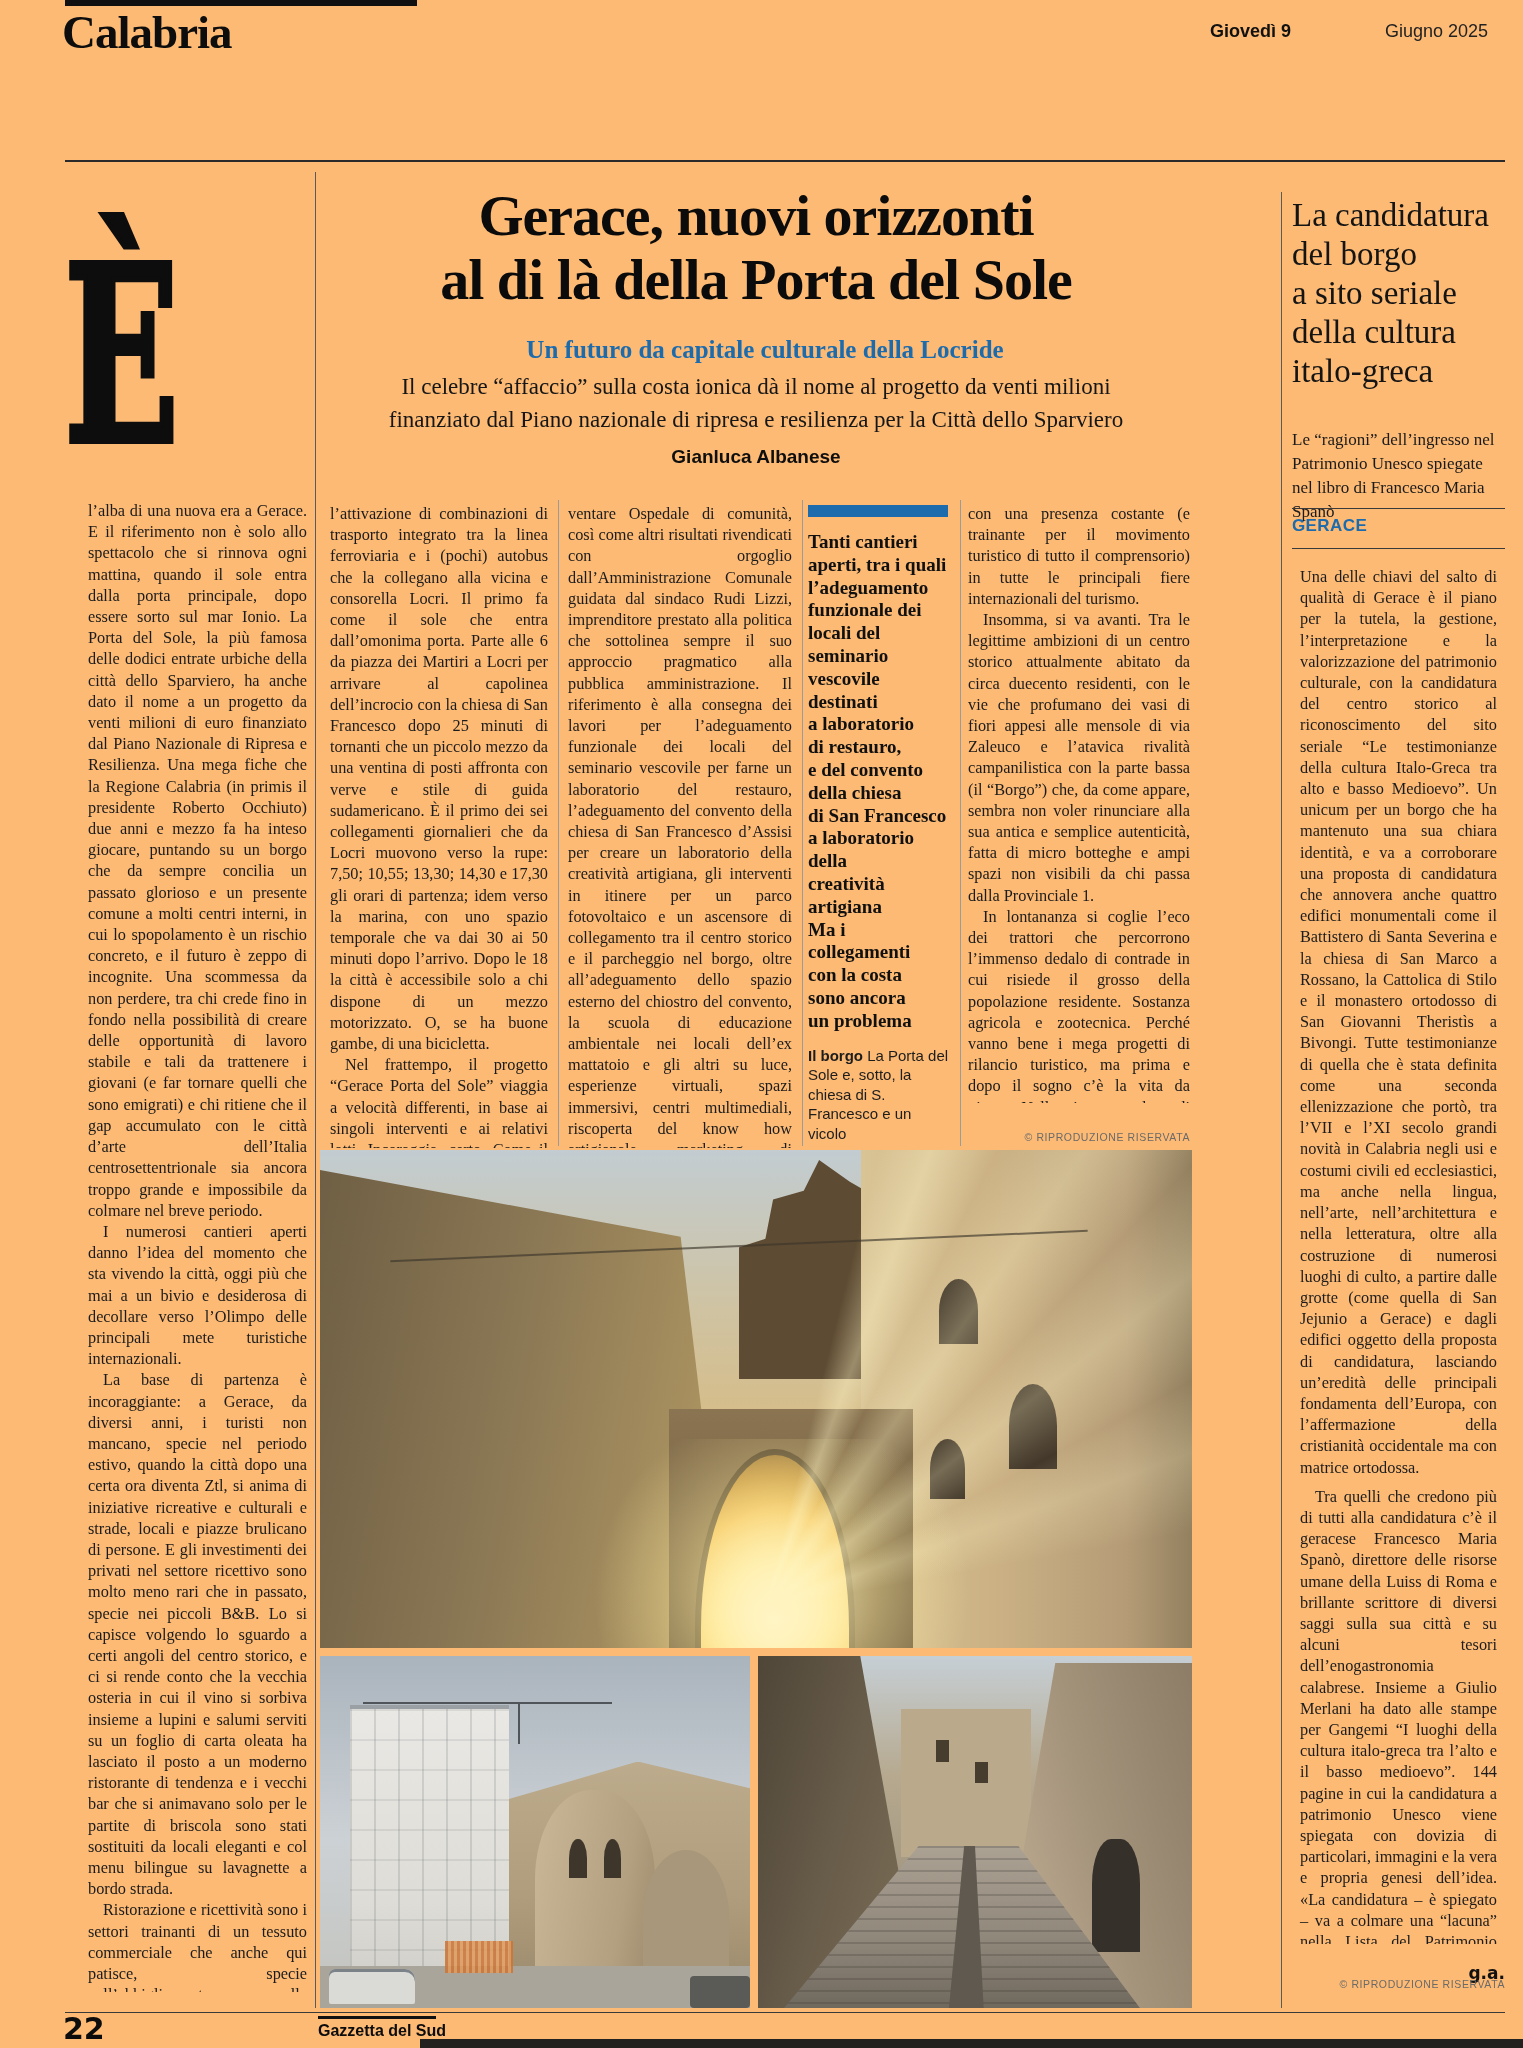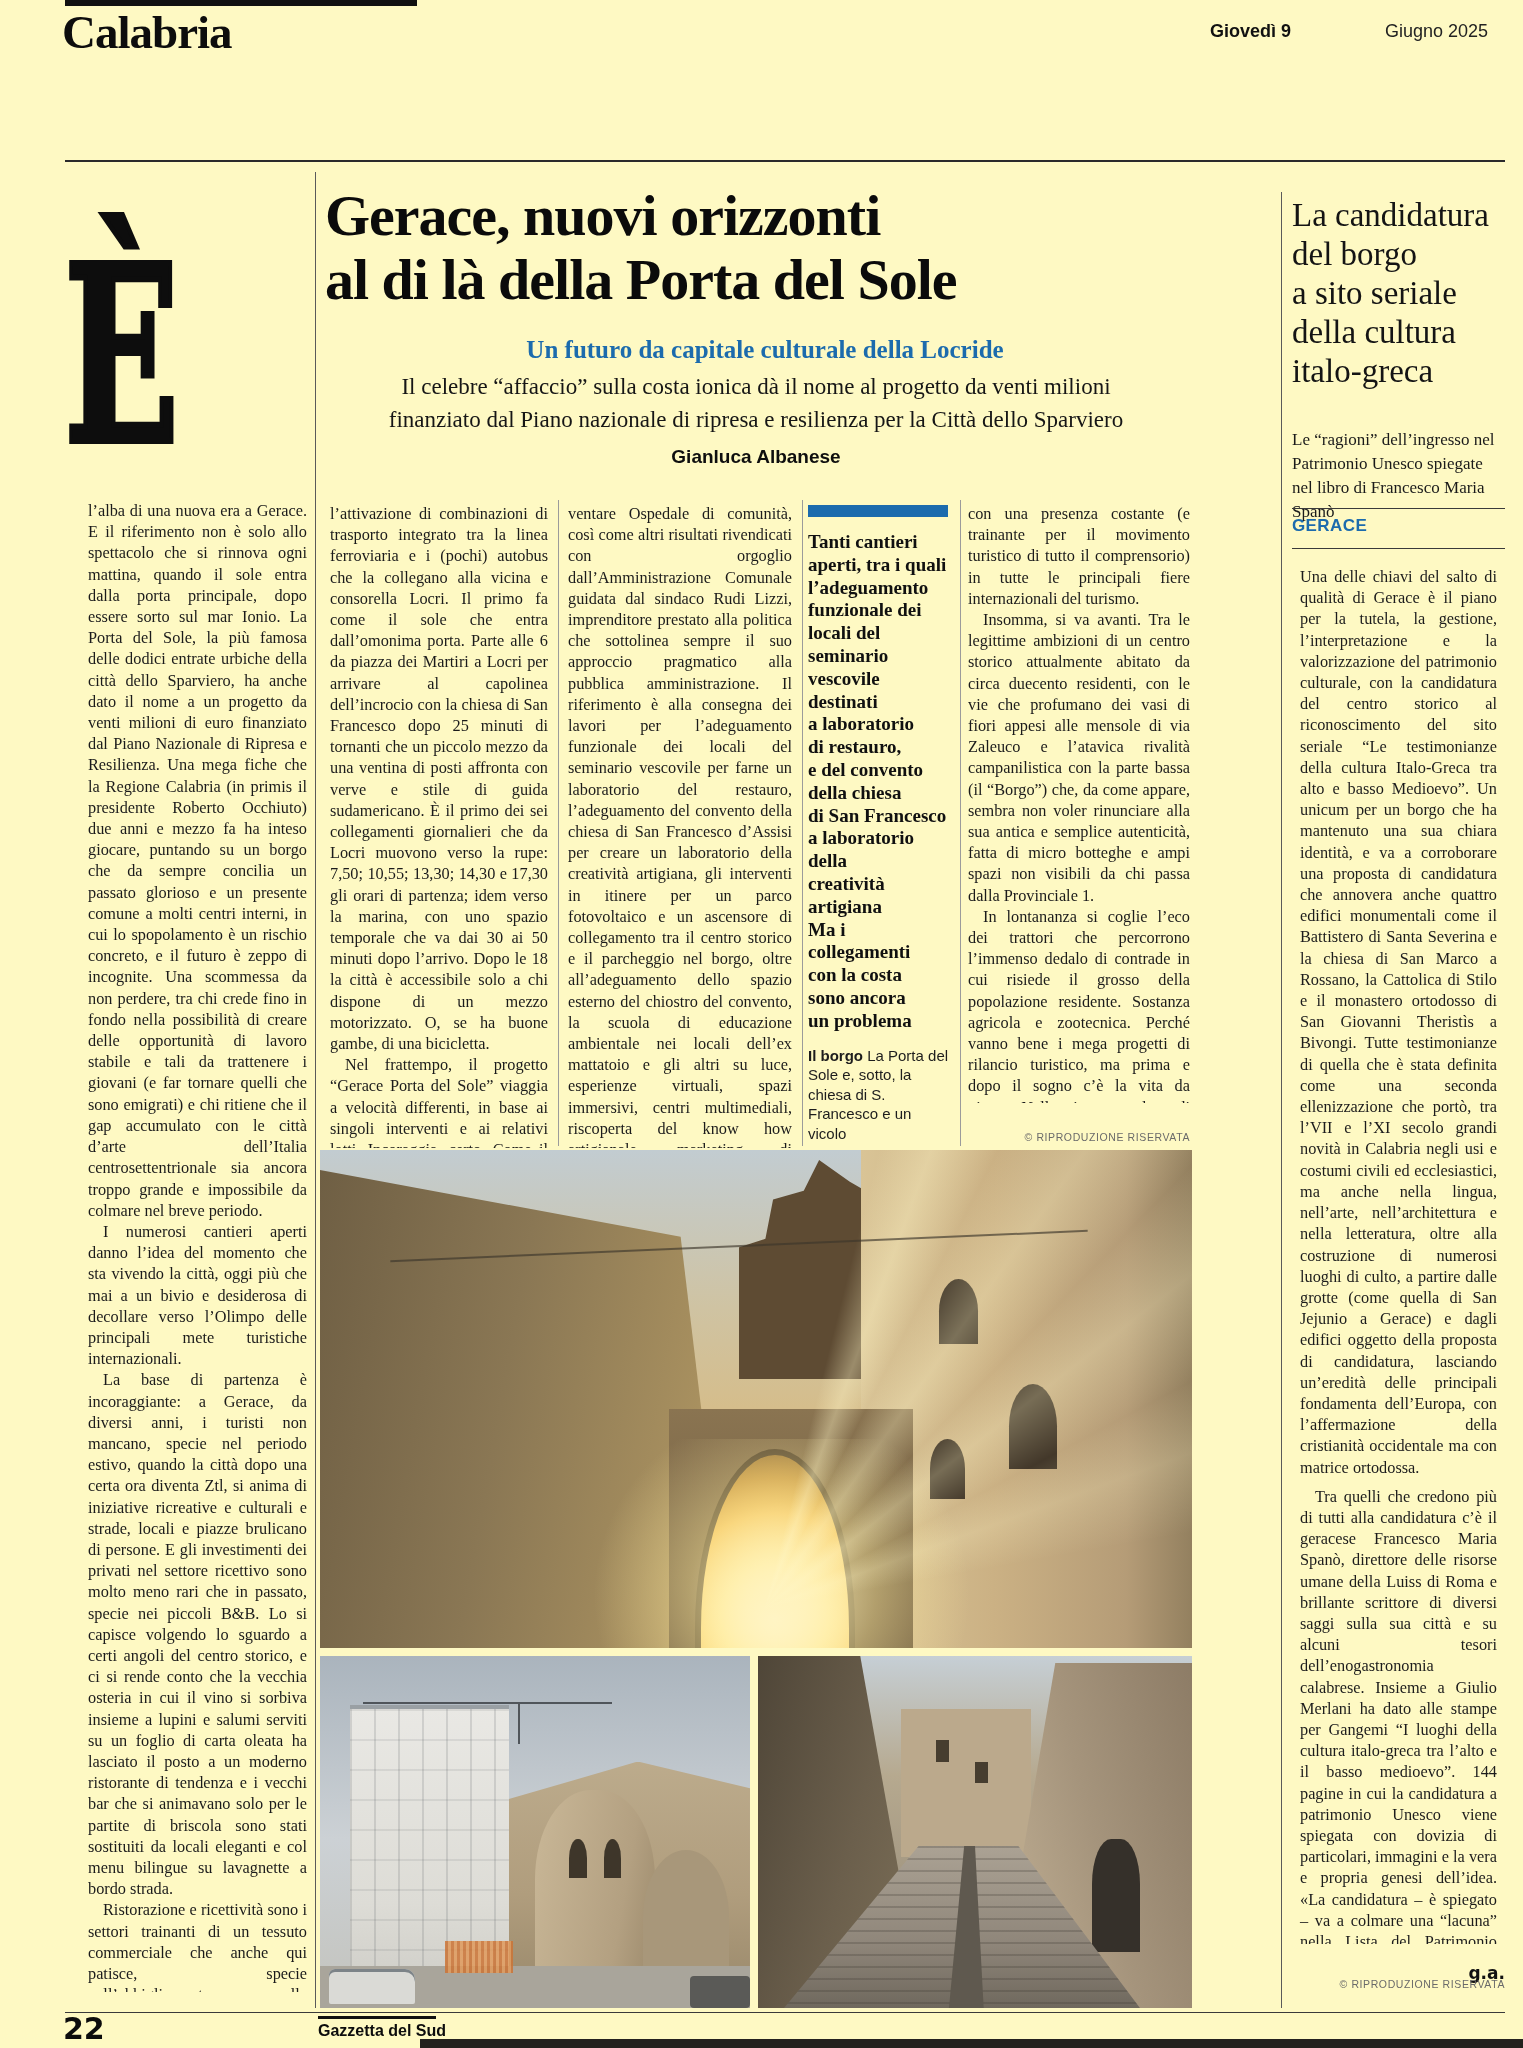--- a/index.html
+++ b/index.html
@@ -1,31 +1,31 @@
 <!DOCTYPE html>
 <html lang="it"><head>
 <meta charset="utf-8">
 <style>
   html,body{margin:0;padding:0;background:#e8e6e0;}
-  .page{position:relative;width:1523px;height:2048px;background:#fef9c3;
+  .page{position:relative;width:1523px;height:2048px;background:#fdba74;
         font-family:"Liberation Serif",serif;color:#1c1c1c;overflow:hidden;}
   .abs{position:absolute;}
   
   .topbar{left:65px;top:0;width:352px;height:6px;background:#101010;}
   .section-title{left:62px;top:8px;font:bold 47px/1.05 "Liberation Serif",serif;letter-spacing:-1px;color:#0d0d0d;}
   .hdr-day{left:1210px;top:22px;font:bold 18px/1 "Liberation Sans",sans-serif;color:#111;}
   .hdr-date{left:1385px;top:22px;font:18px/1 "Liberation Sans",sans-serif;color:#222;}
   .hdr-rule{left:65px;top:160px;width:1440px;height:2px;background:#2a2a2a;}
   
   .vrule-main{left:315px;top:172px;width:1px;height:1836px;background:#5a5a5a;}
   .vrule-side{left:1281px;top:192px;width:1px;height:1816px;background:#5a5a5a;}
   .vdiv{width:1px;top:500px;height:646px;background:#9b9b9b;}
   .vdiv.d1{left:558px;} .vdiv.d2{left:802px;} .vdiv.d3{left:960px;}
   
-  .headline{left:325px;top:184px;width:862px;white-space:pre-line;
+  .headline{left:325px;top:184px;width:862px;text-align:center;white-space:pre-line;
             font:bold 58px/64px "Liberation Serif",serif;color:#0b0b0b;letter-spacing:-1px;}
   .subhead{left:334px;top:336px;width:862px;text-align:center;
            font:bold 25px/1.1 "Liberation Serif",serif;color:#1c6bad;}
   .deck{left:350px;top:370px;width:812px;text-align:center;white-space:pre-line;
         font:23px/33px "Liberation Serif",serif;color:#161616;}
   .byline{left:325px;top:447px;width:862px;text-align:center;
           font:bold 19px/1 "Liberation Sans",sans-serif;color:#0e0e0e;}
   
   .bcol{position:absolute;top:503px;font-size:16.3px;line-height:21.2px;
         text-align:justify;overflow:hidden;height:645px;color:#1b1b1b;}

